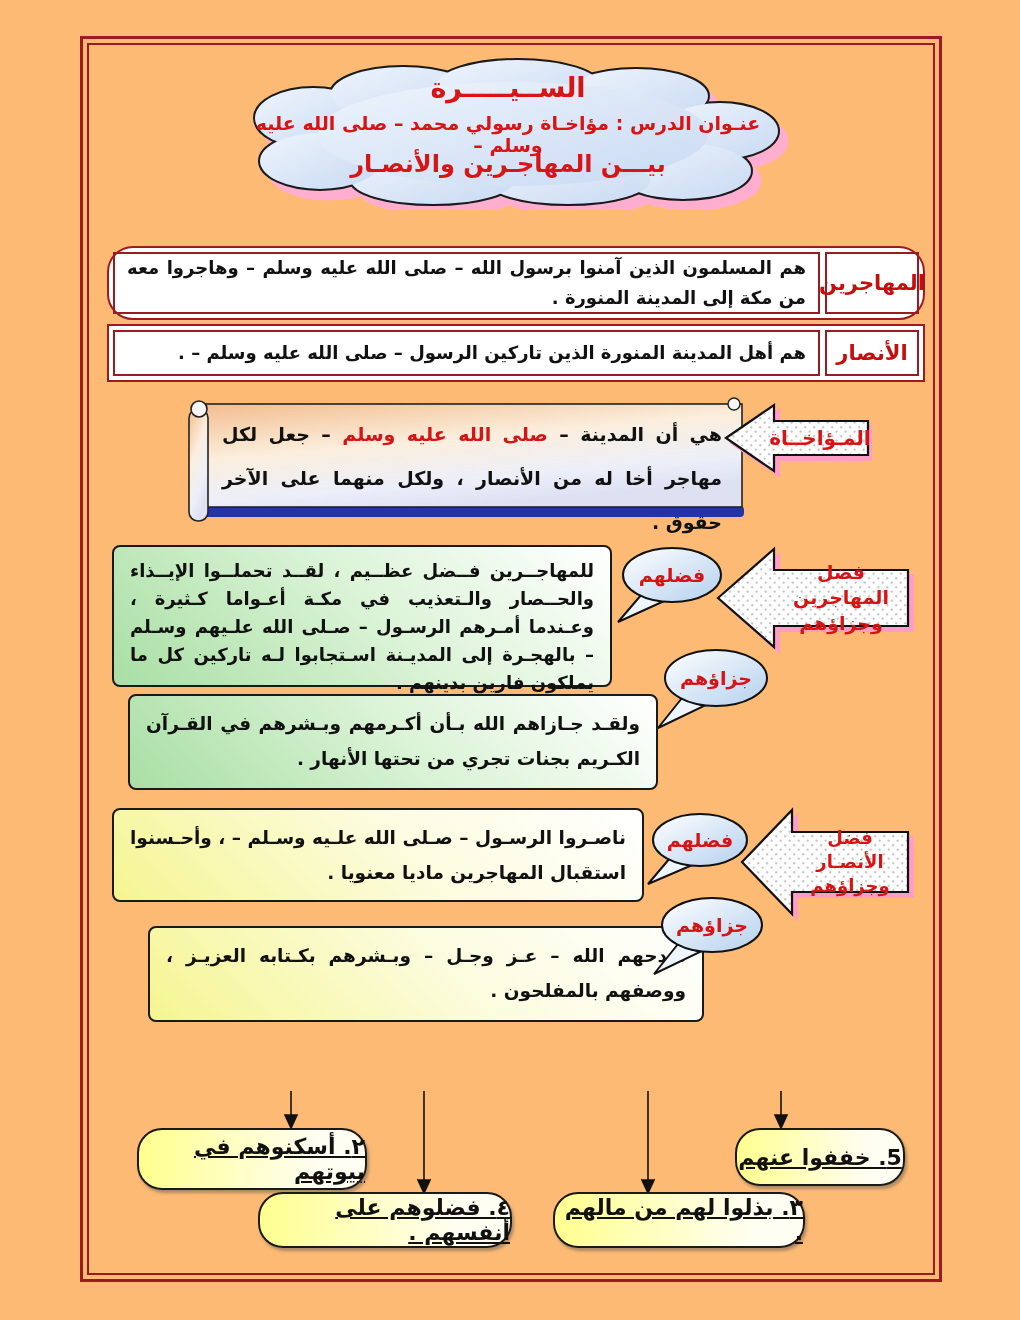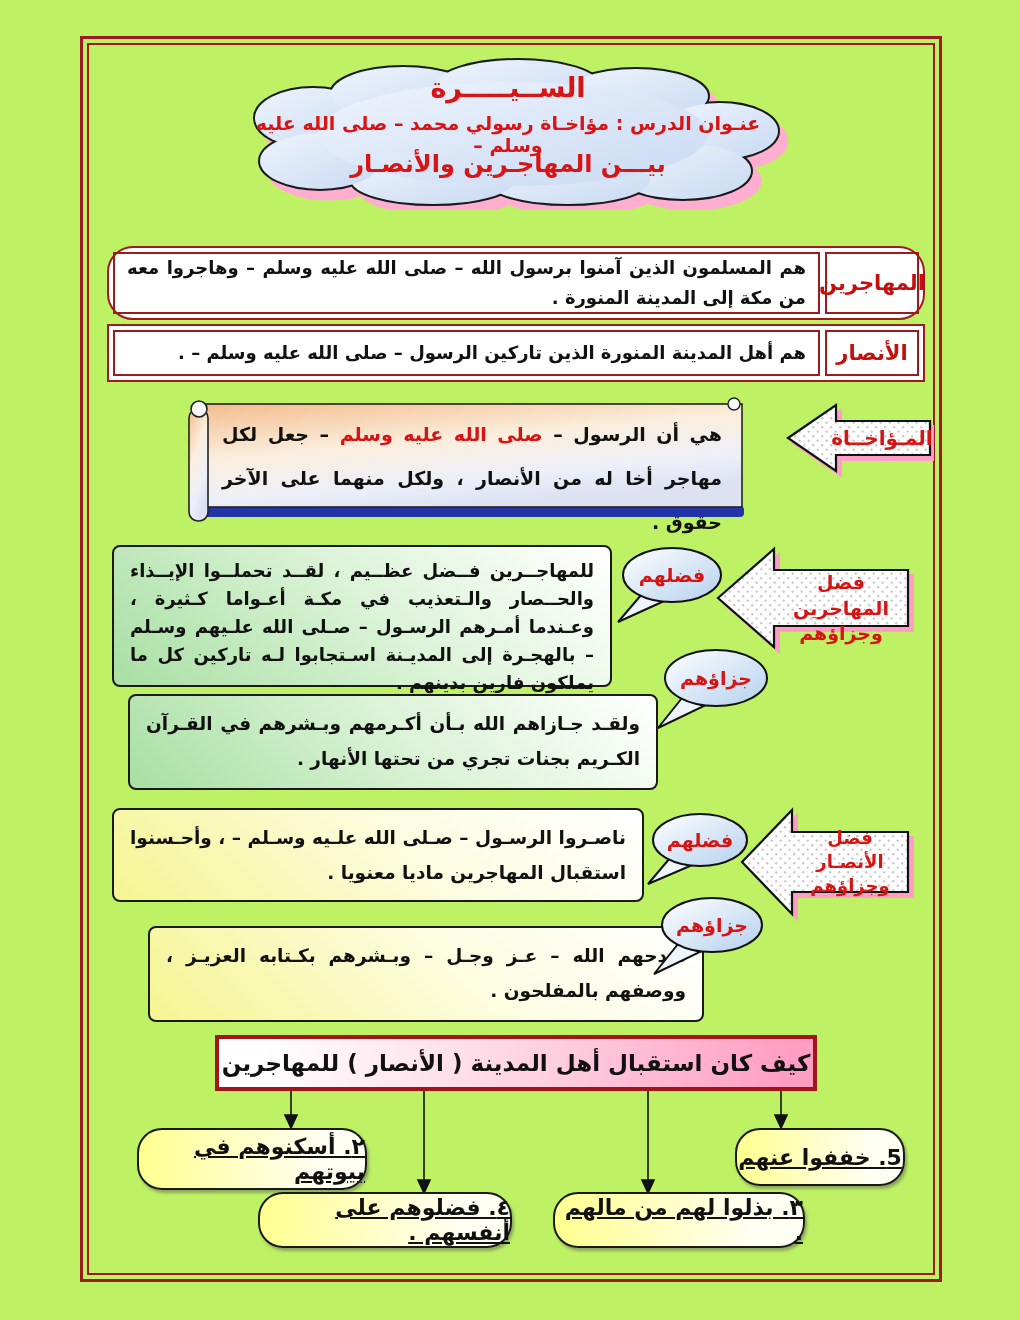--- a/index.html
+++ b/index.html
@@ -1,16 +1,16 @@
 <!DOCTYPE html>
 <html lang="ar"><head>
 <meta charset="utf-8">
 <style>
   html,body{margin:0;padding:0;background:#fff;}
-  .page{position:relative;width:1020px;height:1320px;background:#bef264;overflow:hidden;
+  .page{position:relative;width:1020px;height:1320px;background:#fdba74;overflow:hidden;
         font-family:"DejaVu Sans",sans-serif;font-weight:bold;}
   .abs{position:absolute;}
   
   .frame{left:80px;top:36px;width:862px;height:1246px;border:3px solid #9b1b20;box-sizing:border-box;}
   .frame-inner{position:absolute;inset:4px;border:2px solid #9b1b20;}
   
   .cloud-text{width:100%;text-align:center;color:#d91414;direction:rtl;}
   
   .def-row{border:2px solid #9b1b20;box-sizing:border-box;display:flex;flex-direction:row-reverse;
            gap:5px;padding:4px;background:#fff;}
@@ -114,42 +114,42 @@
 
   <div class="abs" style="left:178px;top:394px;width:572px;height:136px;">
     <svg width="572" height="136" viewBox="0 0 572 136">
       <rect x="24" y="112" width="542" height="11" rx="4" fill="#2234a8"></rect>
       <rect x="28" y="10" width="536" height="103" fill="url(#scrollGrad)" stroke="#222" stroke-width="1.6"></rect>
       <rect x="11" y="15" width="19" height="112" rx="9" fill="url(#scrollGrad)" stroke="#222" stroke-width="1.6"></rect>
       <circle cx="21" cy="15" r="8" fill="#f6f6f6" stroke="#222" stroke-width="1.6"></circle>
       <circle cx="556" cy="10" r="6" fill="#f6f6f6" stroke="#222" stroke-width="1.4"></circle>
     </svg>
     <div class="abs" style="left:44px;top:18px;width:500px;font-size:19px;line-height:44px;direction:rtl;text-align:justify;color:#111;">
-      <span>هي أن الرسول – </span><span style="color:#d61414;">صلى الله عليه وسلم</span><span> – جعل لكل مهاجر أخا له من الأنصار ، ولكل منهما على الآخر حقوق .</span>
+      <span>هي أن المدينة – </span><span style="color:#d61414;">صلى الله عليه وسلم</span><span> – جعل لكل مهاجر أخا له من الأنصار ، ولكل منهما على الآخر حقوق .</span>
     </div>
   </div>
 
-  <div class="abs" style="left:784px;top:398px;width:150px;height:80px;">
+  <div class="abs" style="left:722px;top:398px;width:150px;height:80px;">
     <svg width="150" height="80" viewBox="0 0 150 80">
       <polygon points="9,45 57,12 57,28 150,28 150,62 57,62 57,78" fill="#ff9dc6" stroke="#ff9dc6" stroke-width="2"></polygon>
       <polygon points="4,40 52,7 52,23 146,23 146,57 52,57 52,73" fill="url(#dotPat)" stroke="#111" stroke-width="2.2"></polygon>
     </svg>
     <div class="arrow-label" style="left:50px;top:20px;width:96px;height:40px;font-size:20px;">المـؤاخــاة</div>
   </div>
 
   <div class="abs rbox green" style="left:112px;top:545px;width:500px;height:142px;font-size:18px;line-height:1.55;">
     <span>للمهاجــرين فــضل عظــيم ، لقــد تحملــوا الإيــذاء والحــصار والـتعذيب في مكـة أعـواما كـثيرة ، وعـندما أمـرهم الرسـول – صـلى الله علـيهم وسـلم – بالهجـرة إلى المديـنة اسـتجابوا لـه تاركين كل ما يملكون فارين بدينهم .</span>
   </div>
 
   <div class="abs" style="left:714px;top:540px;width:200px;height:116px;">
     <svg width="200" height="116" viewBox="0 0 200 116">
       <polygon points="9,63 65,14 65,35 199,35 199,91 65,91 65,112" fill="#ff9dc6" stroke="#ff9dc6" stroke-width="2"></polygon>
       <polygon points="4,58 60,9 60,30 194,30 194,86 60,86 60,107" fill="url(#dotPat)" stroke="#111" stroke-width="2.2"></polygon>
     </svg>
-    <div class="arrow-label" style="left:60px;top:30px;width:134px;height:56px;font-size:19px;justify-content:space-between;">
+    <div class="arrow-label" style="left:60px;top:30px;width:134px;height:56px;font-size:19px;">
       <span>فضل المهاجرين</span>
       <span>وجزاؤهم</span>
     </div>
   </div>
 
   <div class="abs bubble" style="left:612px;top:546px;width:118px;height:82px;">
     <svg width="118" height="82" viewBox="0 0 118 82">
       <path d="M30,48 L6,76 L50,56 Z" fill="#eef5fc" stroke="#111" stroke-width="2"></path>
       <ellipse cx="60" cy="29" rx="49" ry="27" fill="url(#bubbleGrad)" stroke="#111" stroke-width="2"></ellipse>
     </svg>
@@ -196,21 +196,20 @@
       <path d="M30,48 L6,78 L52,56 Z" fill="#eef5fc" stroke="#111" stroke-width="2"></path>
       <ellipse cx="64" cy="29" rx="50" ry="27" fill="url(#bubbleGrad)" stroke="#111" stroke-width="2"></ellipse>
     </svg>
     <div class="bubble-label" style="left:14px;top:2px;width:100px;height:54px;font-size:19px;">جزاؤهم</div>
   </div>
 
   <div class="abs rbox yellow" style="left:148px;top:926px;width:556px;height:96px;font-size:18.5px;line-height:1.9;">
     <span>مـدحهم الله – عـز وجـل – وبـشرهم بكـتابه العزيـز ، ووصفهم بالمفلحون .</span>
   </div>
 
-  <div class="abs pink-header" style="left:215px;top:1035px;width:602px;height:56px;">كيف كان استقبال أهل المدينة ( الأنصار ) للمهاجرين</div>
 
   <svg class="abs" style="left:80px;top:1091px;" width="862" height="115" viewBox="0 0 862 115">
     <g stroke="#111" stroke-width="1.6" fill="#111">
       <line x1="211" y1="0" x2="211" y2="25"></line>
       <polygon points="211,37 205,24 217,24"></polygon>
       <line x1="344" y1="0" x2="344" y2="90"></line>
       <polygon points="344,102 338,89 350,89"></polygon>
       <line x1="568" y1="0" x2="568" y2="90"></line>
       <polygon points="568,102 562,89 574,89"></polygon>
       <line x1="701" y1="0" x2="701" y2="25"></line>

